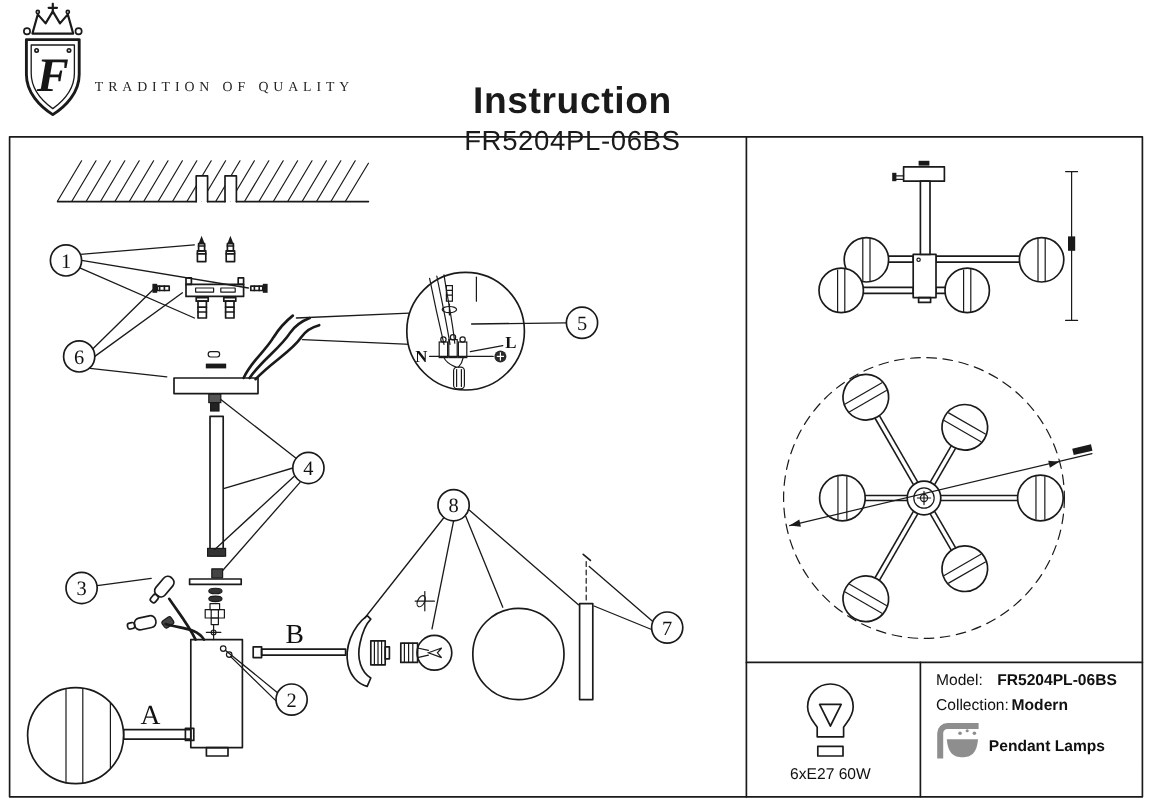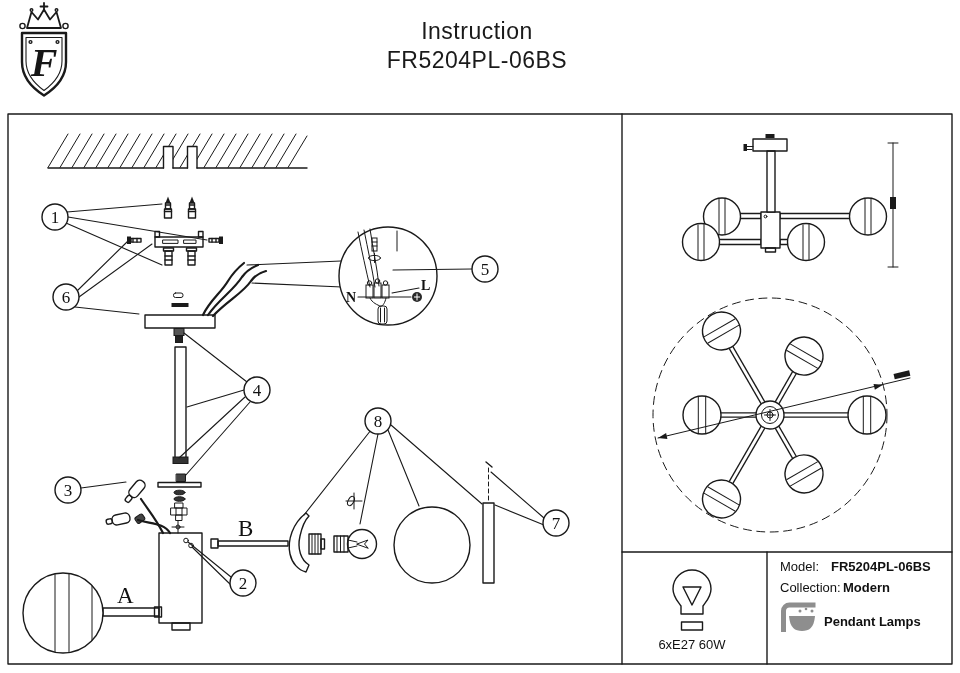--- a/index.html
+++ b/index.html
@@ -4,21 +4,21 @@
 <style>
   html,body{margin:0;padding:0;background:#fff;}
   .page{position:relative;width:960px;height:673px;background:#fff;overflow:hidden;
         font-family:"Liberation Sans",sans-serif;color:#1a1a1a;}
   .abs{position:absolute;}
   .brand{left:76px;top:22px;font-family:"Liberation Serif",serif;font-size:41px;
          font-weight:700;letter-spacing:13px;color:#141414;white-space:nowrap;}
   .tagline{left:79px;top:67px;font-family:"Liberation Serif",serif;font-size:11.5px;
            letter-spacing:4.1px;color:#222;white-space:nowrap;}
   .titleblock{left:332px;top:18px;width:290px;text-align:center;}
-  .title{font-size:23px;font-weight:400;letter-spacing:0.5px;}
+  .title{font-size:31px;font-weight:700;letter-spacing:0.5px;margin-top:48px;}
   .modelno{font-size:23px;font-weight:400;margin-top:2px;letter-spacing:0.5px;}
   svg text{user-select:none;}
   .s  {stroke:#1a1a1a;fill:none;stroke-width:1.4;stroke-linecap:round;stroke-linejoin:round;}
   .t  {stroke:#1a1a1a;fill:none;stroke-width:1;stroke-linecap:round;}
   .ld {stroke:#1a1a1a;fill:none;stroke-width:1.1;stroke-linecap:round;}
   .w2 {stroke:#1a1a1a;fill:none;stroke-width:2.2;stroke-linecap:round;}
   .fw {fill:#fff;}
   .fd {fill:#1a1a1a;stroke:none;}
   .lbl{font-family:"Liberation Serif",serif;fill:#111;}
   .cnum{font-family:"Liberation Serif",serif;font-size:17px;fill:#111;text-anchor:middle;}
@@ -39,20 +39,21 @@
         <circle cx="59.5" cy="24" r="2.6"></circle>
       <circle cx="25.5" cy="8" r="1.3"></circle>
         <circle cx="50.5" cy="8" r="1.3"></circle>
       <path d="M16,31 H60 V60 C60,75 49,86.5 38,93.5 C27,86.5 16,75 16,60 Z" stroke-width="2.4"></path>
       <path d="M20,35.5 H56 V59 C56,72 47,82 38,88.5 C29,82 20,72 20,59 Z" stroke-width="1.1"></path>
       <circle cx="24.5" cy="40" r="1.4"></circle>
         <circle cx="51.5" cy="40" r="1.4"></circle>
     </g>
     <text x="38" y="74" text-anchor="middle" style="font-family:'Liberation Serif',serif;font-style:italic;font-weight:700;font-size:40px;fill:#161616">F</text>
   </svg>
+  <div class="abs tagline">TRADITION OF QUALITY</div>
   <div class="abs titleblock">
     <div class="title">Instruction</div>
     <div class="modelno">FR5204PL-06BS</div>
   </div>
 
   <svg class="abs" style="left:0;top:0" width="960" height="673" viewBox="0 0 960 673">
 
     <defs>
       <g id="tv-long" stroke="#1a1a1a" fill="none" stroke-width="1.3">
         <line x1="784" y1="412.9" x2="853" y2="412.9"></line>

